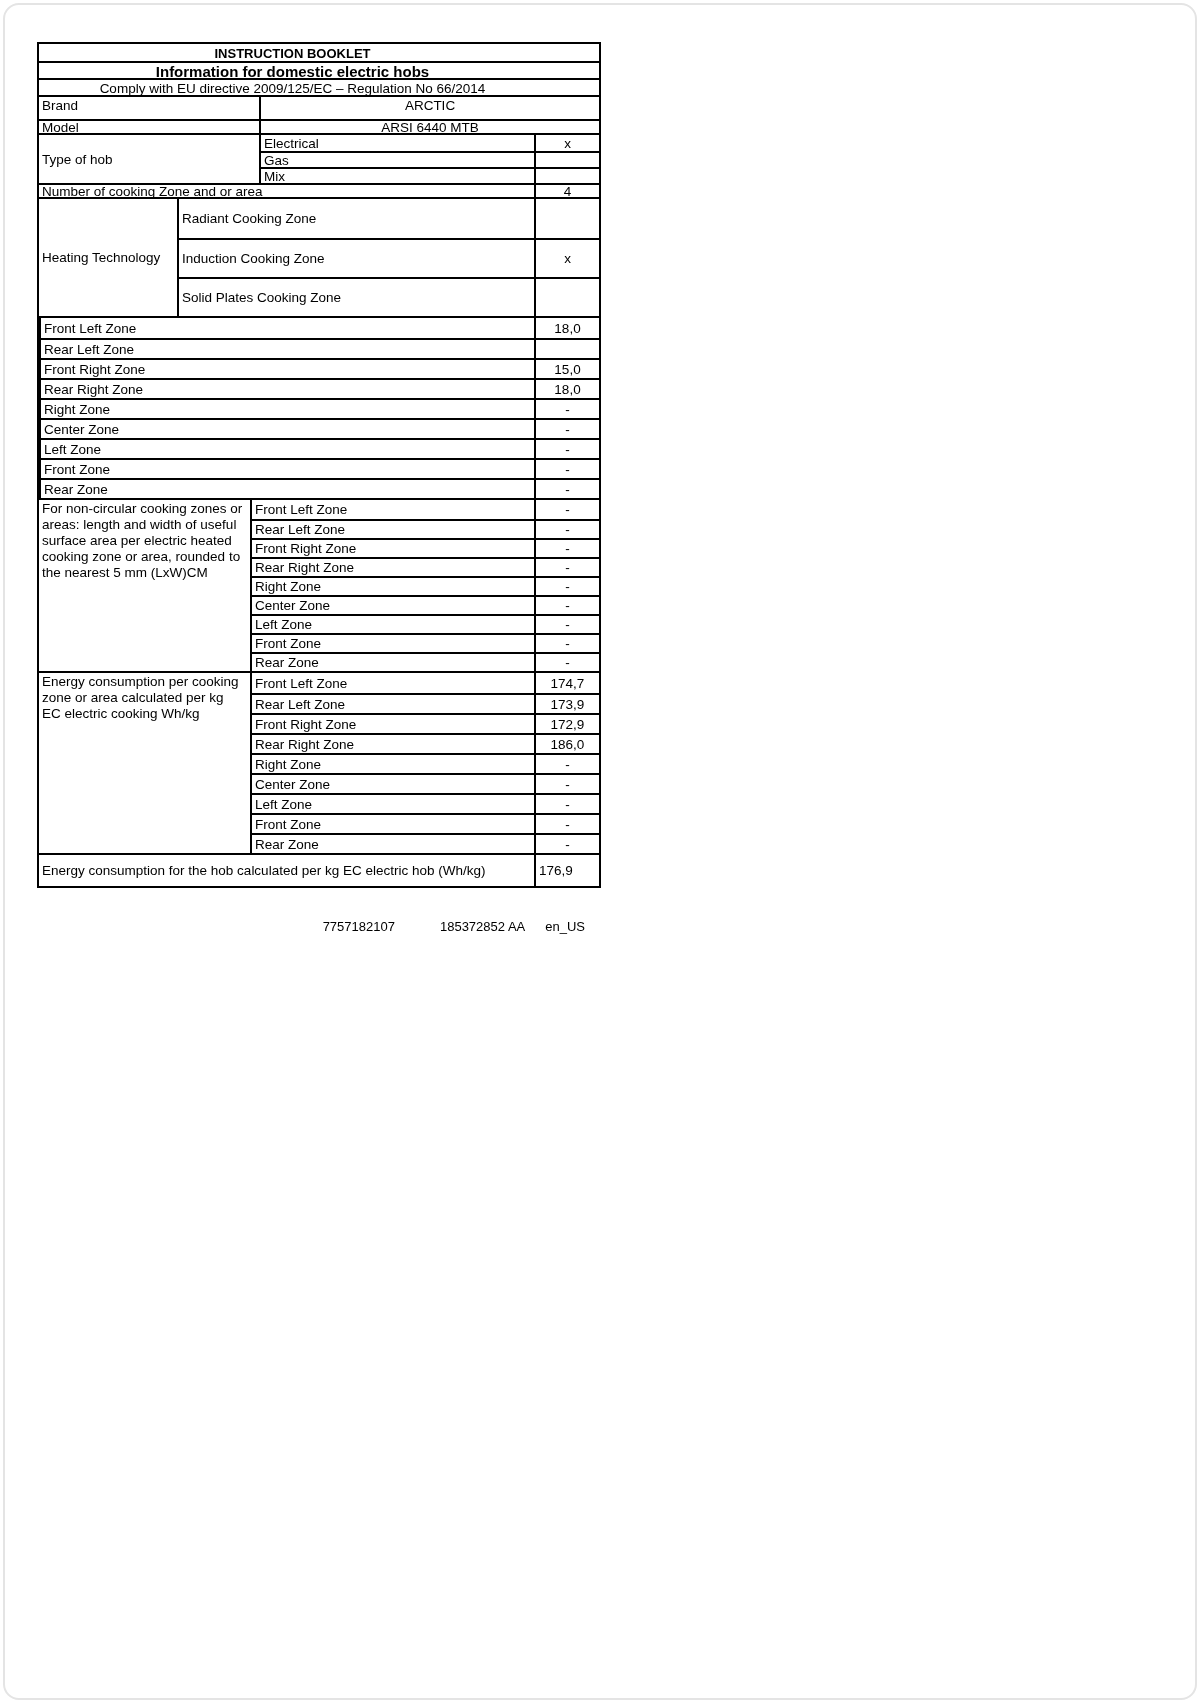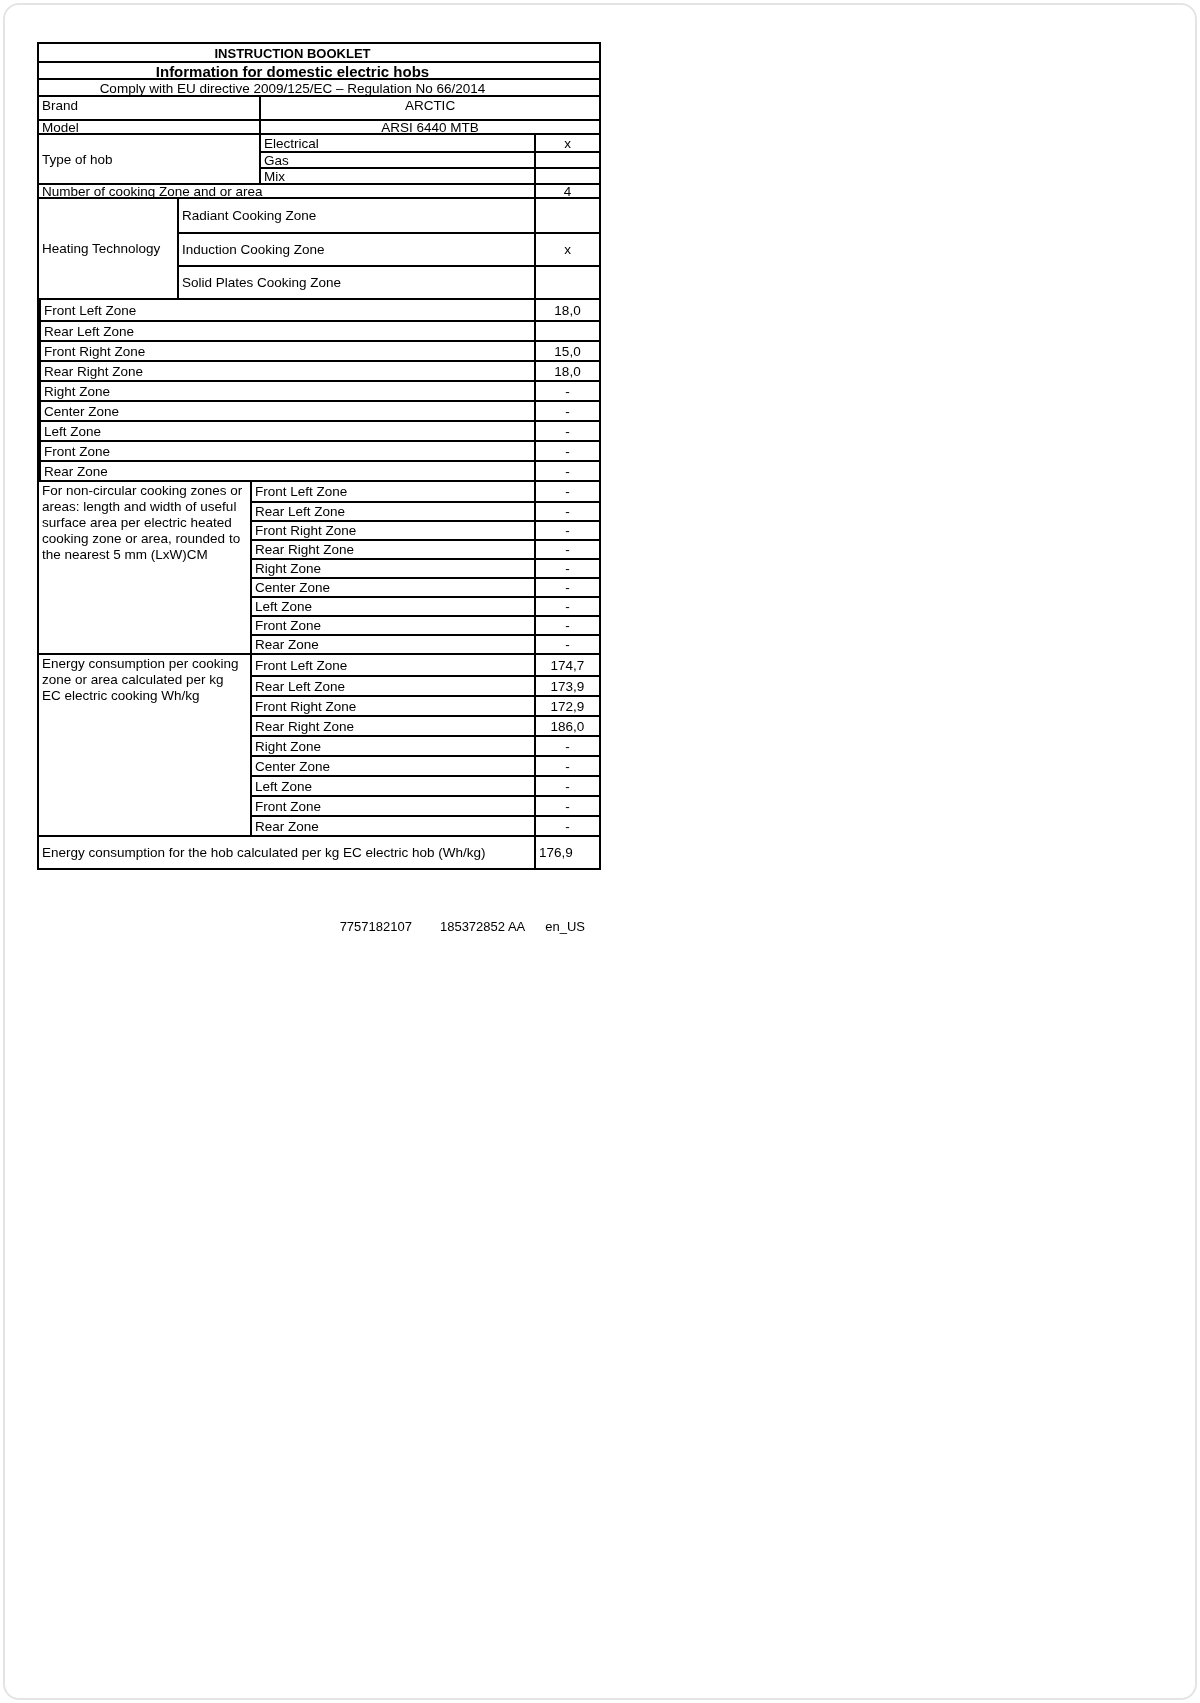--- a/index.html
+++ b/index.html
@@ -54,38 +54,38 @@
     padding: 1px 4px 0 3px; line-height: 16px;
   }
   .stack { flex: 1 1 auto; min-width: 0; border-left: 2px solid #000; display: flex; flex-direction: column; }
 
   .srow { display: flex; align-items: center; border-top: 2px solid #000; }
   .srow:first-child { border-top: none; }
   .sname { flex: 1 1 auto; min-width: 0; padding: 0 3px; white-space: nowrap; }
   .sval { flex: 0 0 65px; width: 65px; align-self: stretch; border-left: 2px solid #000;
           display: flex; align-items: center; justify-content: center; }
   .type-section .srow { height: 16px; }
-  .heating-section .srow { height: 33px; justify-content: center; }
+  .heating-section .srow { height: 39px; justify-content: center; }
 
   .zrow { display: flex; align-items: center; height: 20px; border-top: 2px solid #000; gap: 48px; }
   .zrow:first-child { border-top: none; }
   .rows19 .zrow { height: 19px; }
   .zlabel { flex: 1 1 auto; min-width: 0; padding: 0 3px; white-space: nowrap; }
   .zvalue { flex: 0 0 65px; width: 65px; align-self: stretch; border-left: 2px solid #000;
             display: flex; align-items: center; justify-content: center; }
 
   .h-hobtotal { height: 31px; }
   .h-hobtotal .cell { display: flex; align-items: center; }
 
   .doc-footer {
     position: absolute; left: 37px; top: 919px; width: 564px;
     display: flex; justify-content: flex-end; align-items: center;
     padding-right: 16px; font-size: 13px;
   }
-  .doc-footer .f-part { margin-left: 28px; text-align: center; }
+  .doc-footer .f-part { margin-left: 45px; text-align: center; }
   .doc-footer .f-lang { margin-left: 20px; }
 </style>
 </head>
 <body>
 
 <div class="page-border"></div>
 
 <div class="doc-table">
 
   <div class="band row h-title">

